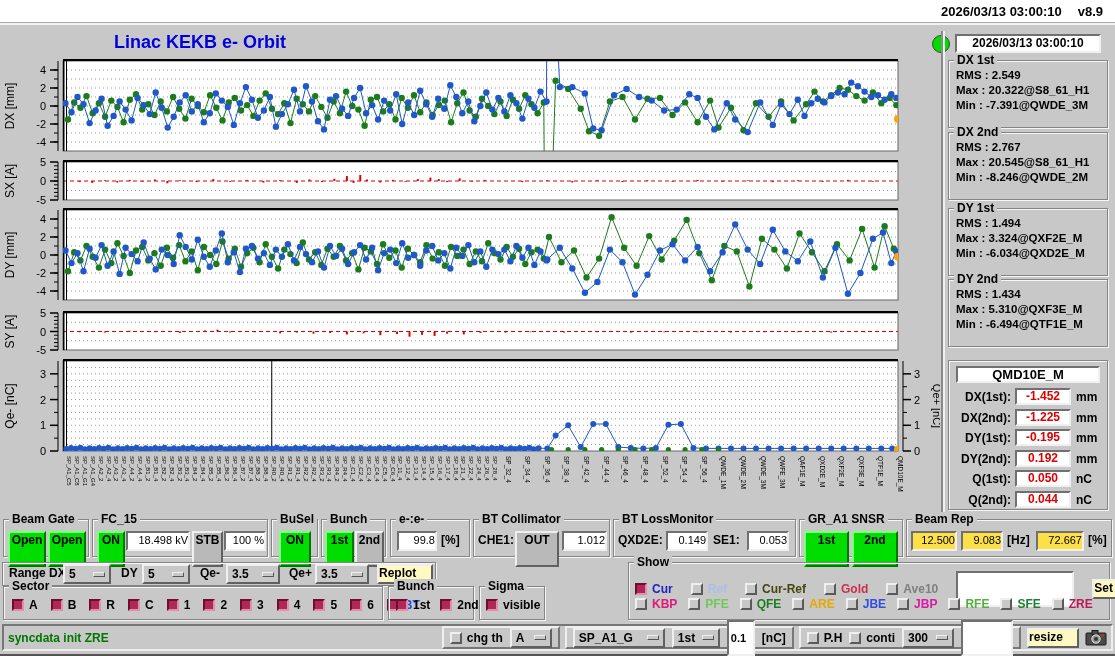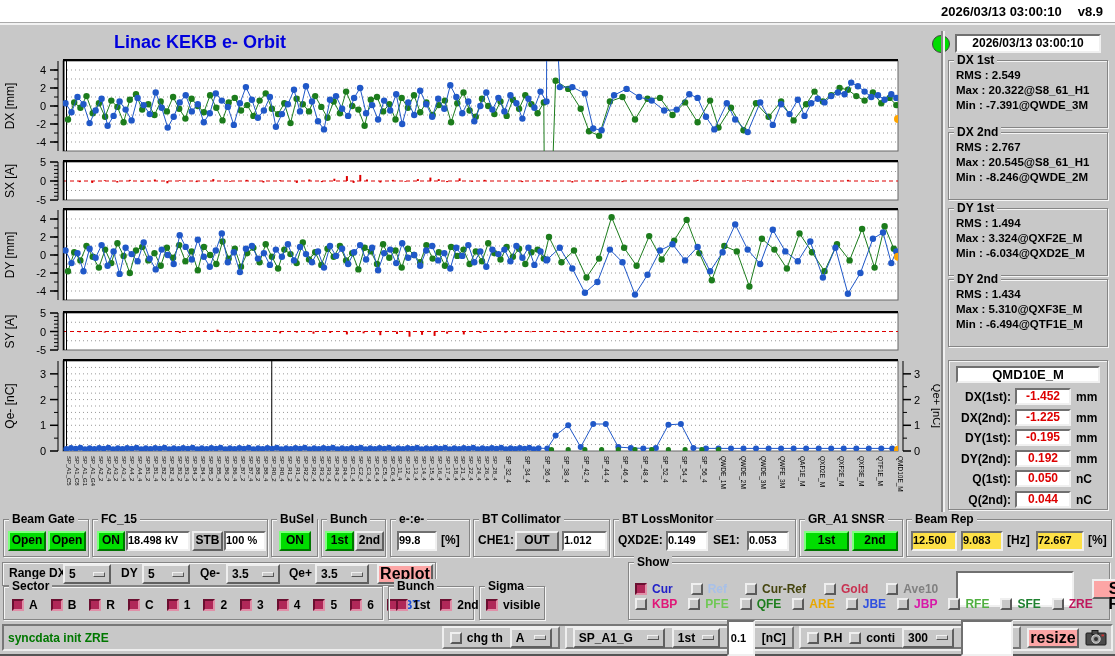--- a/index.html
+++ b/index.html
@@ -29,38 +29,38 @@
   .qmd{left:948px;top:335px;width:160px;height:150px;}
   .qmdtitle{margin:5px 7px 0;background:#fff;border:2px solid;
     border-color:#707070 #f0f0f0 #f0f0f0 #707070;text-align:center;font-size:13px;
     font-weight:bold;height:17px;line-height:14px;box-sizing:border-box;}
   .qrow{position:absolute;left:0;width:100%;height:20px;}
   .qlab{position:absolute;left:0;width:62px;text-align:right;font-size:12px;font-weight:bold;top:2px;}
   .qval{position:absolute;left:66px;top:0;width:56px;height:17px;background:#fff;
     border:2px solid;border-color:#707070 #f0f0f0 #f0f0f0 #707070;box-sizing:border-box;
     color:#dd0000;font-size:12px;font-weight:bold;text-align:center;line-height:13px;}
   .qunit{position:absolute;left:127px;top:2px;font-size:12px;font-weight:bold;}
-  .btn{position:absolute;height:20px;line-height:15px;text-align:center;font-weight:bold;
+  .btn{position:absolute;height:36px;line-height:15px;text-align:center;font-weight:bold;
     font-size:12px;box-sizing:border-box;border:2px solid;cursor:default;}
   .green{background:#00dd00;border-color:#7dff7d #007500 #007500 #7dff7d;color:#000;}
   .greybtn{background:#b9b9b9;border-color:#efefef #606060 #606060 #efefef;color:#000;}
-  .vbox{position:absolute;height:20px;line-height:15px;text-align:left;font-weight:bold;
+  .vbox{position:absolute;height:20px;line-height:15px;text-align:right;font-weight:normal;
     font-size:11px;box-sizing:border-box;background:#fff;border:2px solid;
     border-color:#707070 #f0f0f0 #f0f0f0 #707070;}
   .pink{background:#fde047;}
   .lab{position:absolute;font-weight:bold;font-size:12px;top:13px;white-space:nowrap;}
   .dd{position:absolute;background:#c8c8c8;border:2px solid;
     border-color:#efefef #606060 #606060 #efefef;display:flex;align-items:center;
     justify-content:space-between;padding:0 4px;font-weight:bold;font-size:12px;height:20px;
     box-sizing:border-box;}
   .ddbar{width:12px;height:5px;background:#c8c8c8;border:1px solid;
     border-color:#f0f0f0 #555 #555 #f0f0f0;box-sizing:border-box;}
-  .pushbtn{position:absolute;background:#fca5a5;border:2px solid;
-    border-color:#efefef #606060 #606060 #efefef;font-weight:bold;font-size:16px;
-    text-align:center;height:20px;line-height:15px;box-sizing:border-box;}
+  .pushbtn{position:absolute;background:#fef9c3;border:2px solid;
+    border-color:#efefef #606060 #606060 #efefef;font-weight:bold;font-size:12px;
+    text-align:left;height:20px;line-height:15px;box-sizing:border-box;}
   .cb{width:12px;height:12px;box-sizing:border-box;border:2px solid;
     border-color:#efefef #5a5a5a #5a5a5a #efefef;background:#c8c8c8;display:inline-block;flex:none;}
   .cb.on{background:#b02858;border-color:#6a0f30 #e090a8 #e090a8 #6a0f30;}
   .citem{display:inline-flex;align-items:center;gap:5px;font-weight:bold;font-size:12px;white-space:nowrap;}
   .crow{position:absolute;display:flex;align-items:center;}
   .sinput{background:#fff;border:2px solid;border-color:#707070 #f0f0f0 #f0f0f0 #707070;
     box-sizing:border-box;font-family:"Liberation Sans",sans-serif;font-size:11px;
     font-weight:bold;height:17px;padding:16px 2px;}
   .statusbar{position:absolute;left:2px;top:599px;width:1111px;height:27px;background:#c8c8c8;
     border:2px solid;border-color:#777 #eee #eee #777;box-sizing:border-box;display:flex;

